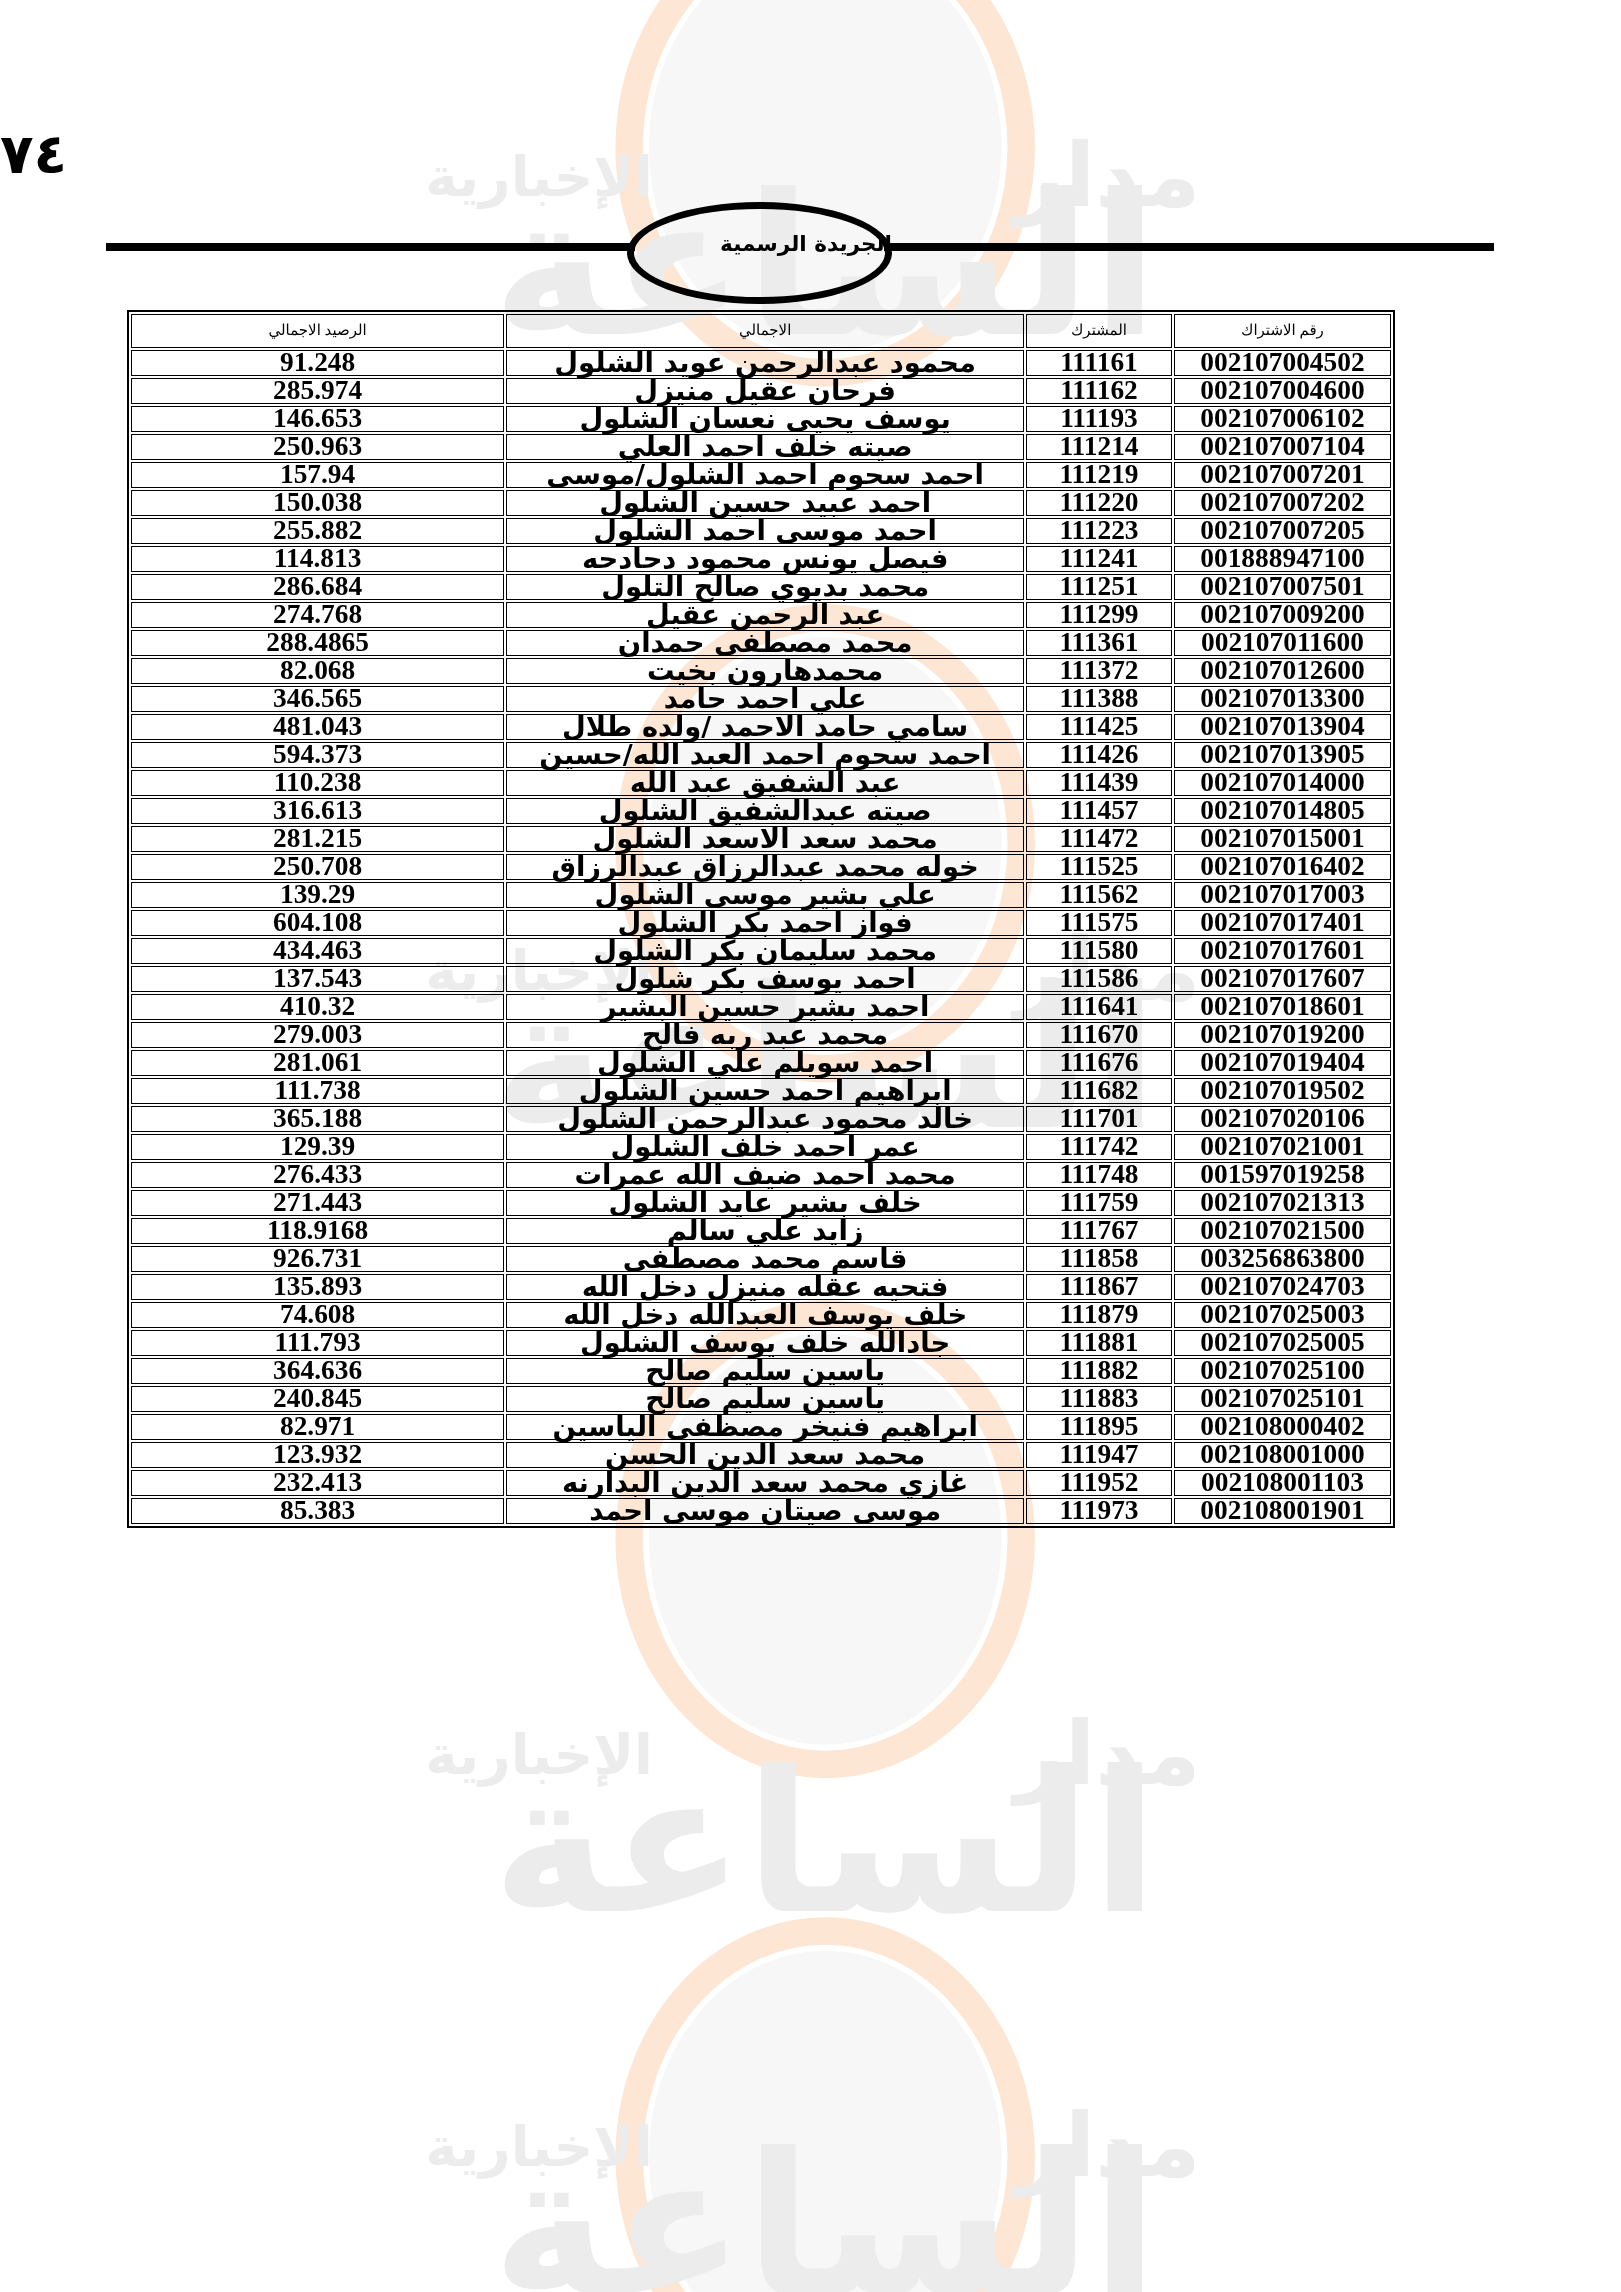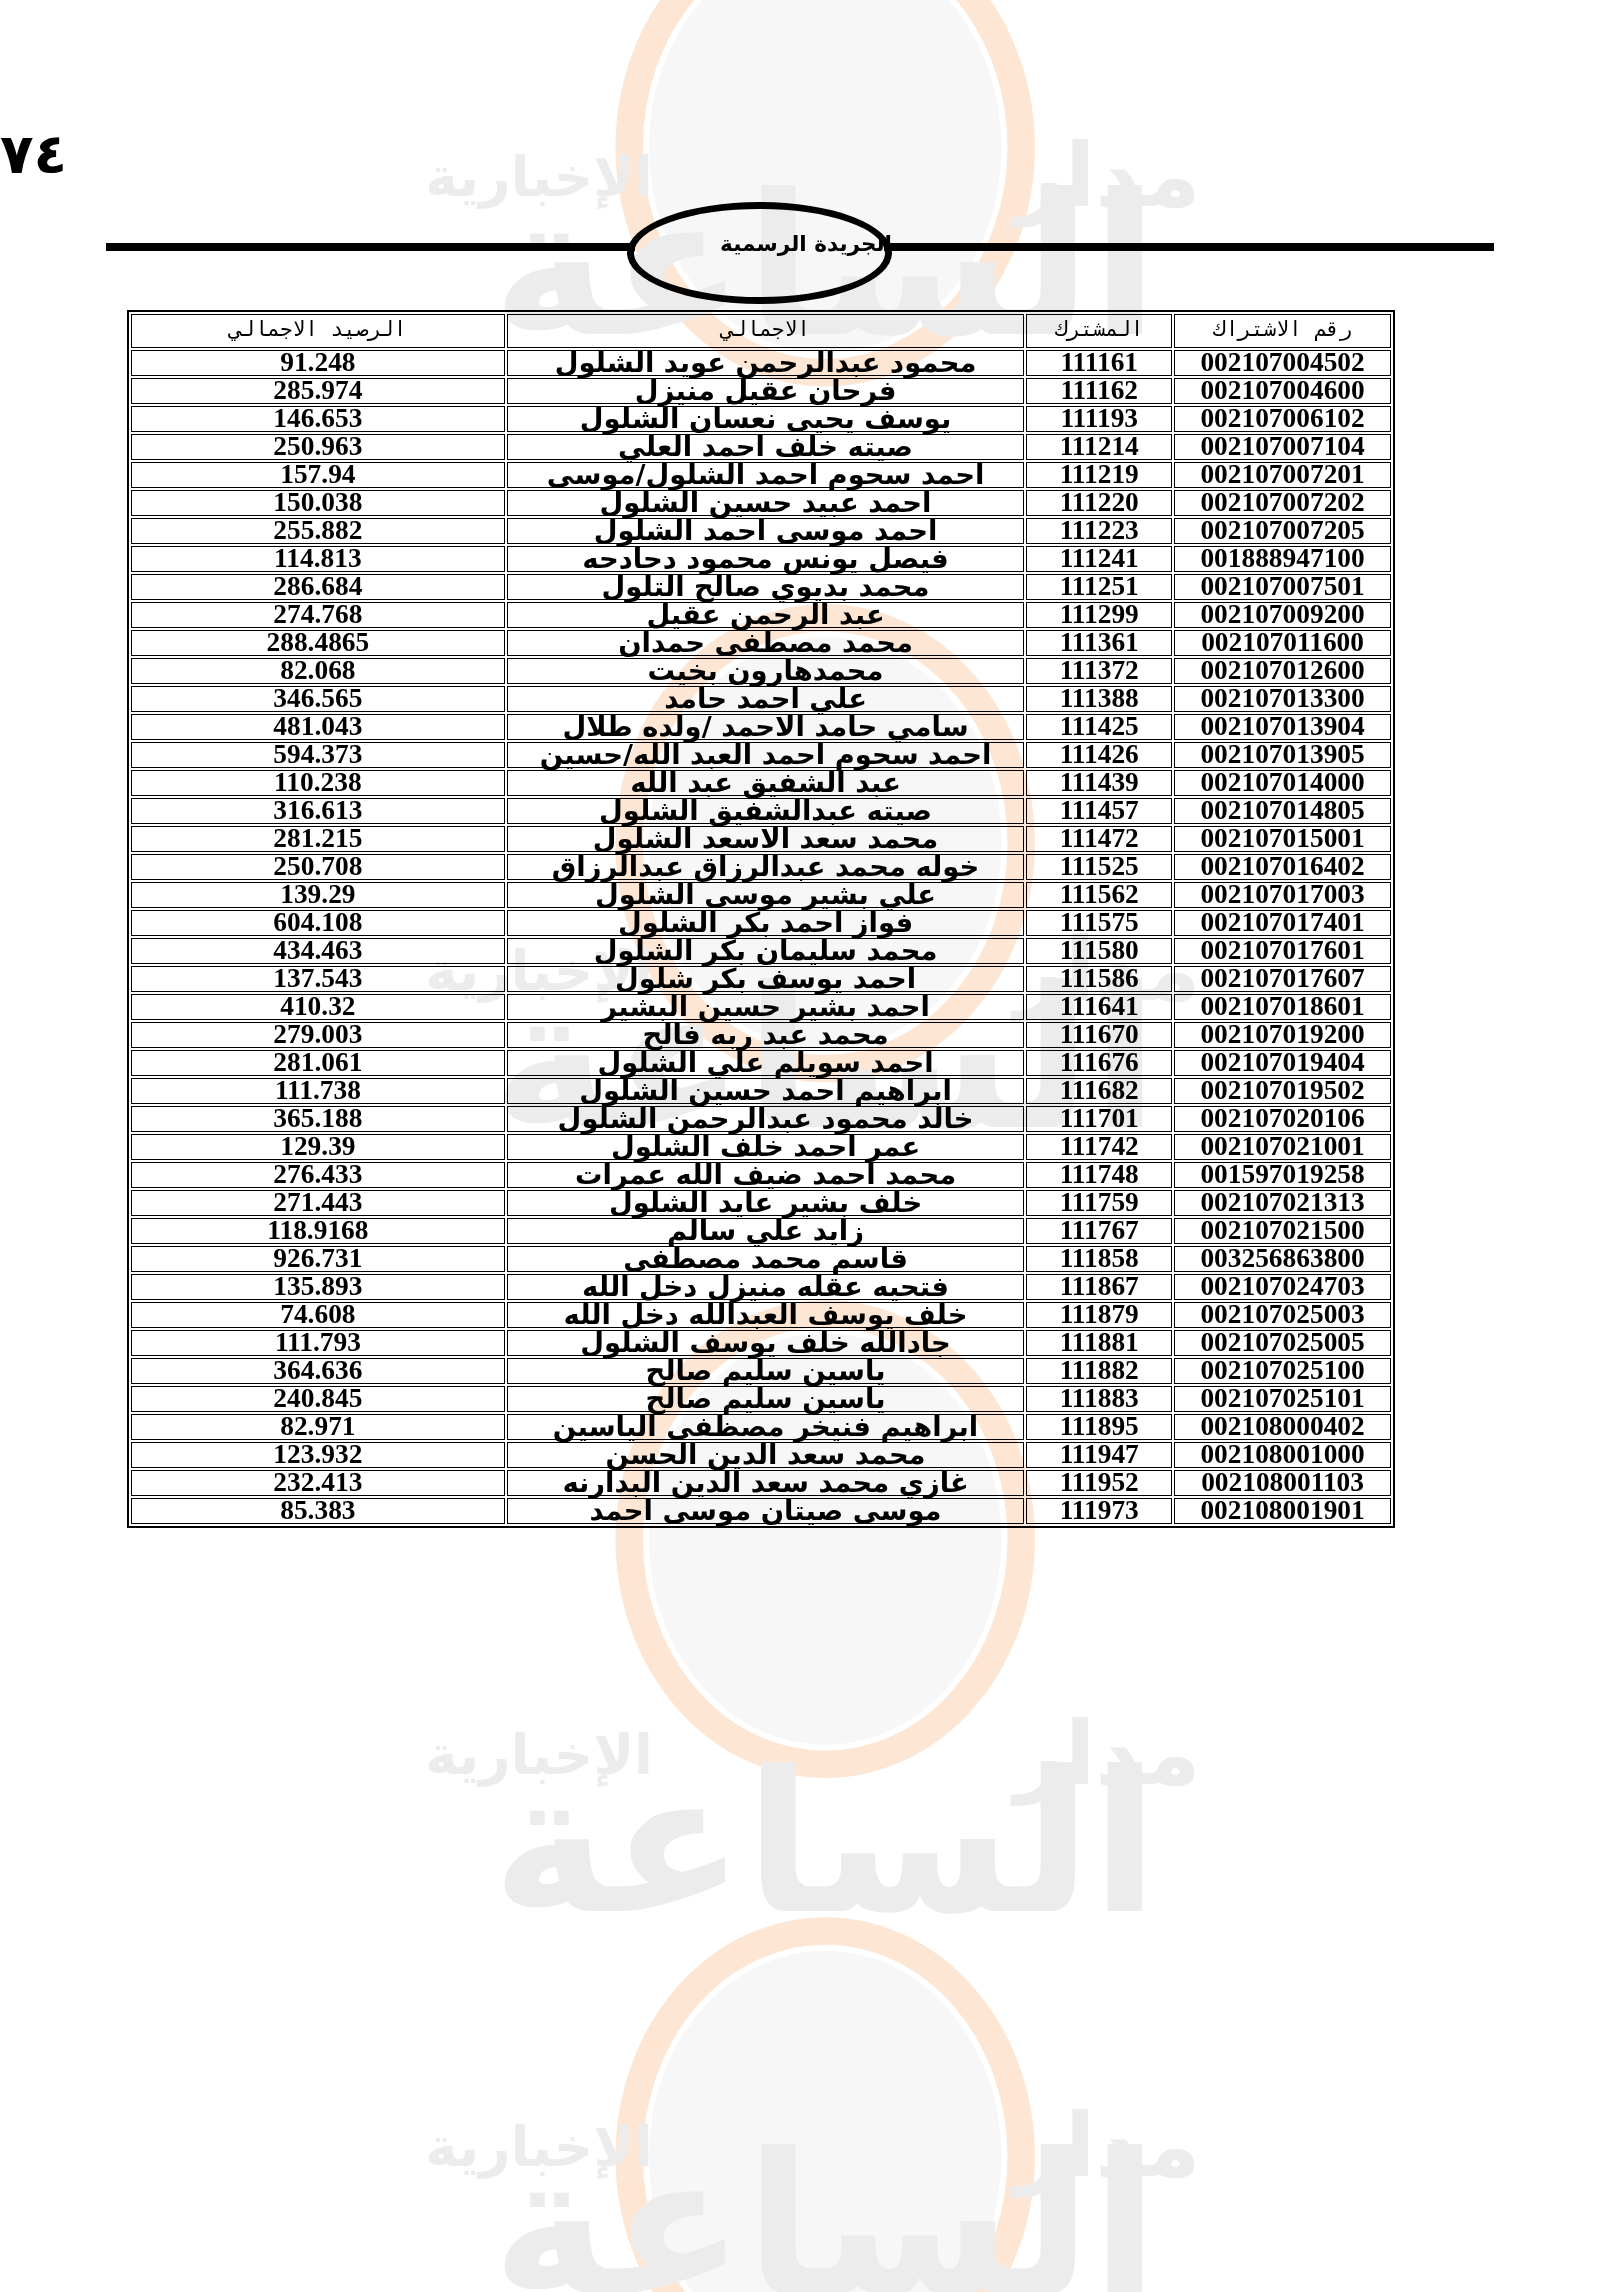--- a/index.html
+++ b/index.html
@@ -27,21 +27,21 @@
   table.ledger {
     position: absolute; left: 127px; top: 310px; width: 1268px;
     border-collapse: separate; border-spacing: 2px; border: 2.9px double #000; z-index: 2;
     background: transparent; direction: rtl;
   }
   table.ledger th, table.ledger td {
     border: 1.5px solid #000; text-align: center; padding: 0; height: 24px;
     font-size: 27.4px; font-weight: bold; color: #000; line-height: 23.5px; white-space: nowrap;
   }
   table.ledger th {
-    font-family: Liberation Mono, monospace; font-weight: normal; font-size: 21px; height: 32px;
+    font-family: Liberation Serif, serif; font-weight: normal; font-size: 15px; height: 32px;
   }
   td.name { font-family: "DejaVu Sans", sans-serif; font-size: 19.6px; }
   col.c-sub { width: 218px; } col.c-mem { width: 147px; } col.c-name { width: 519px; } col.c-bal { width: 378px; }
 </style>
 </head>
 <body>
 
 <svg class="watermark" viewBox="0 0 1654 2339" xmlns="http://www.w3.org/2000/svg">
   <g opacity="0.9">
     <ellipse cx="842" cy="150" rx="200" ry="230" fill="none" stroke="#fde4cf" stroke-width="28"></ellipse>

